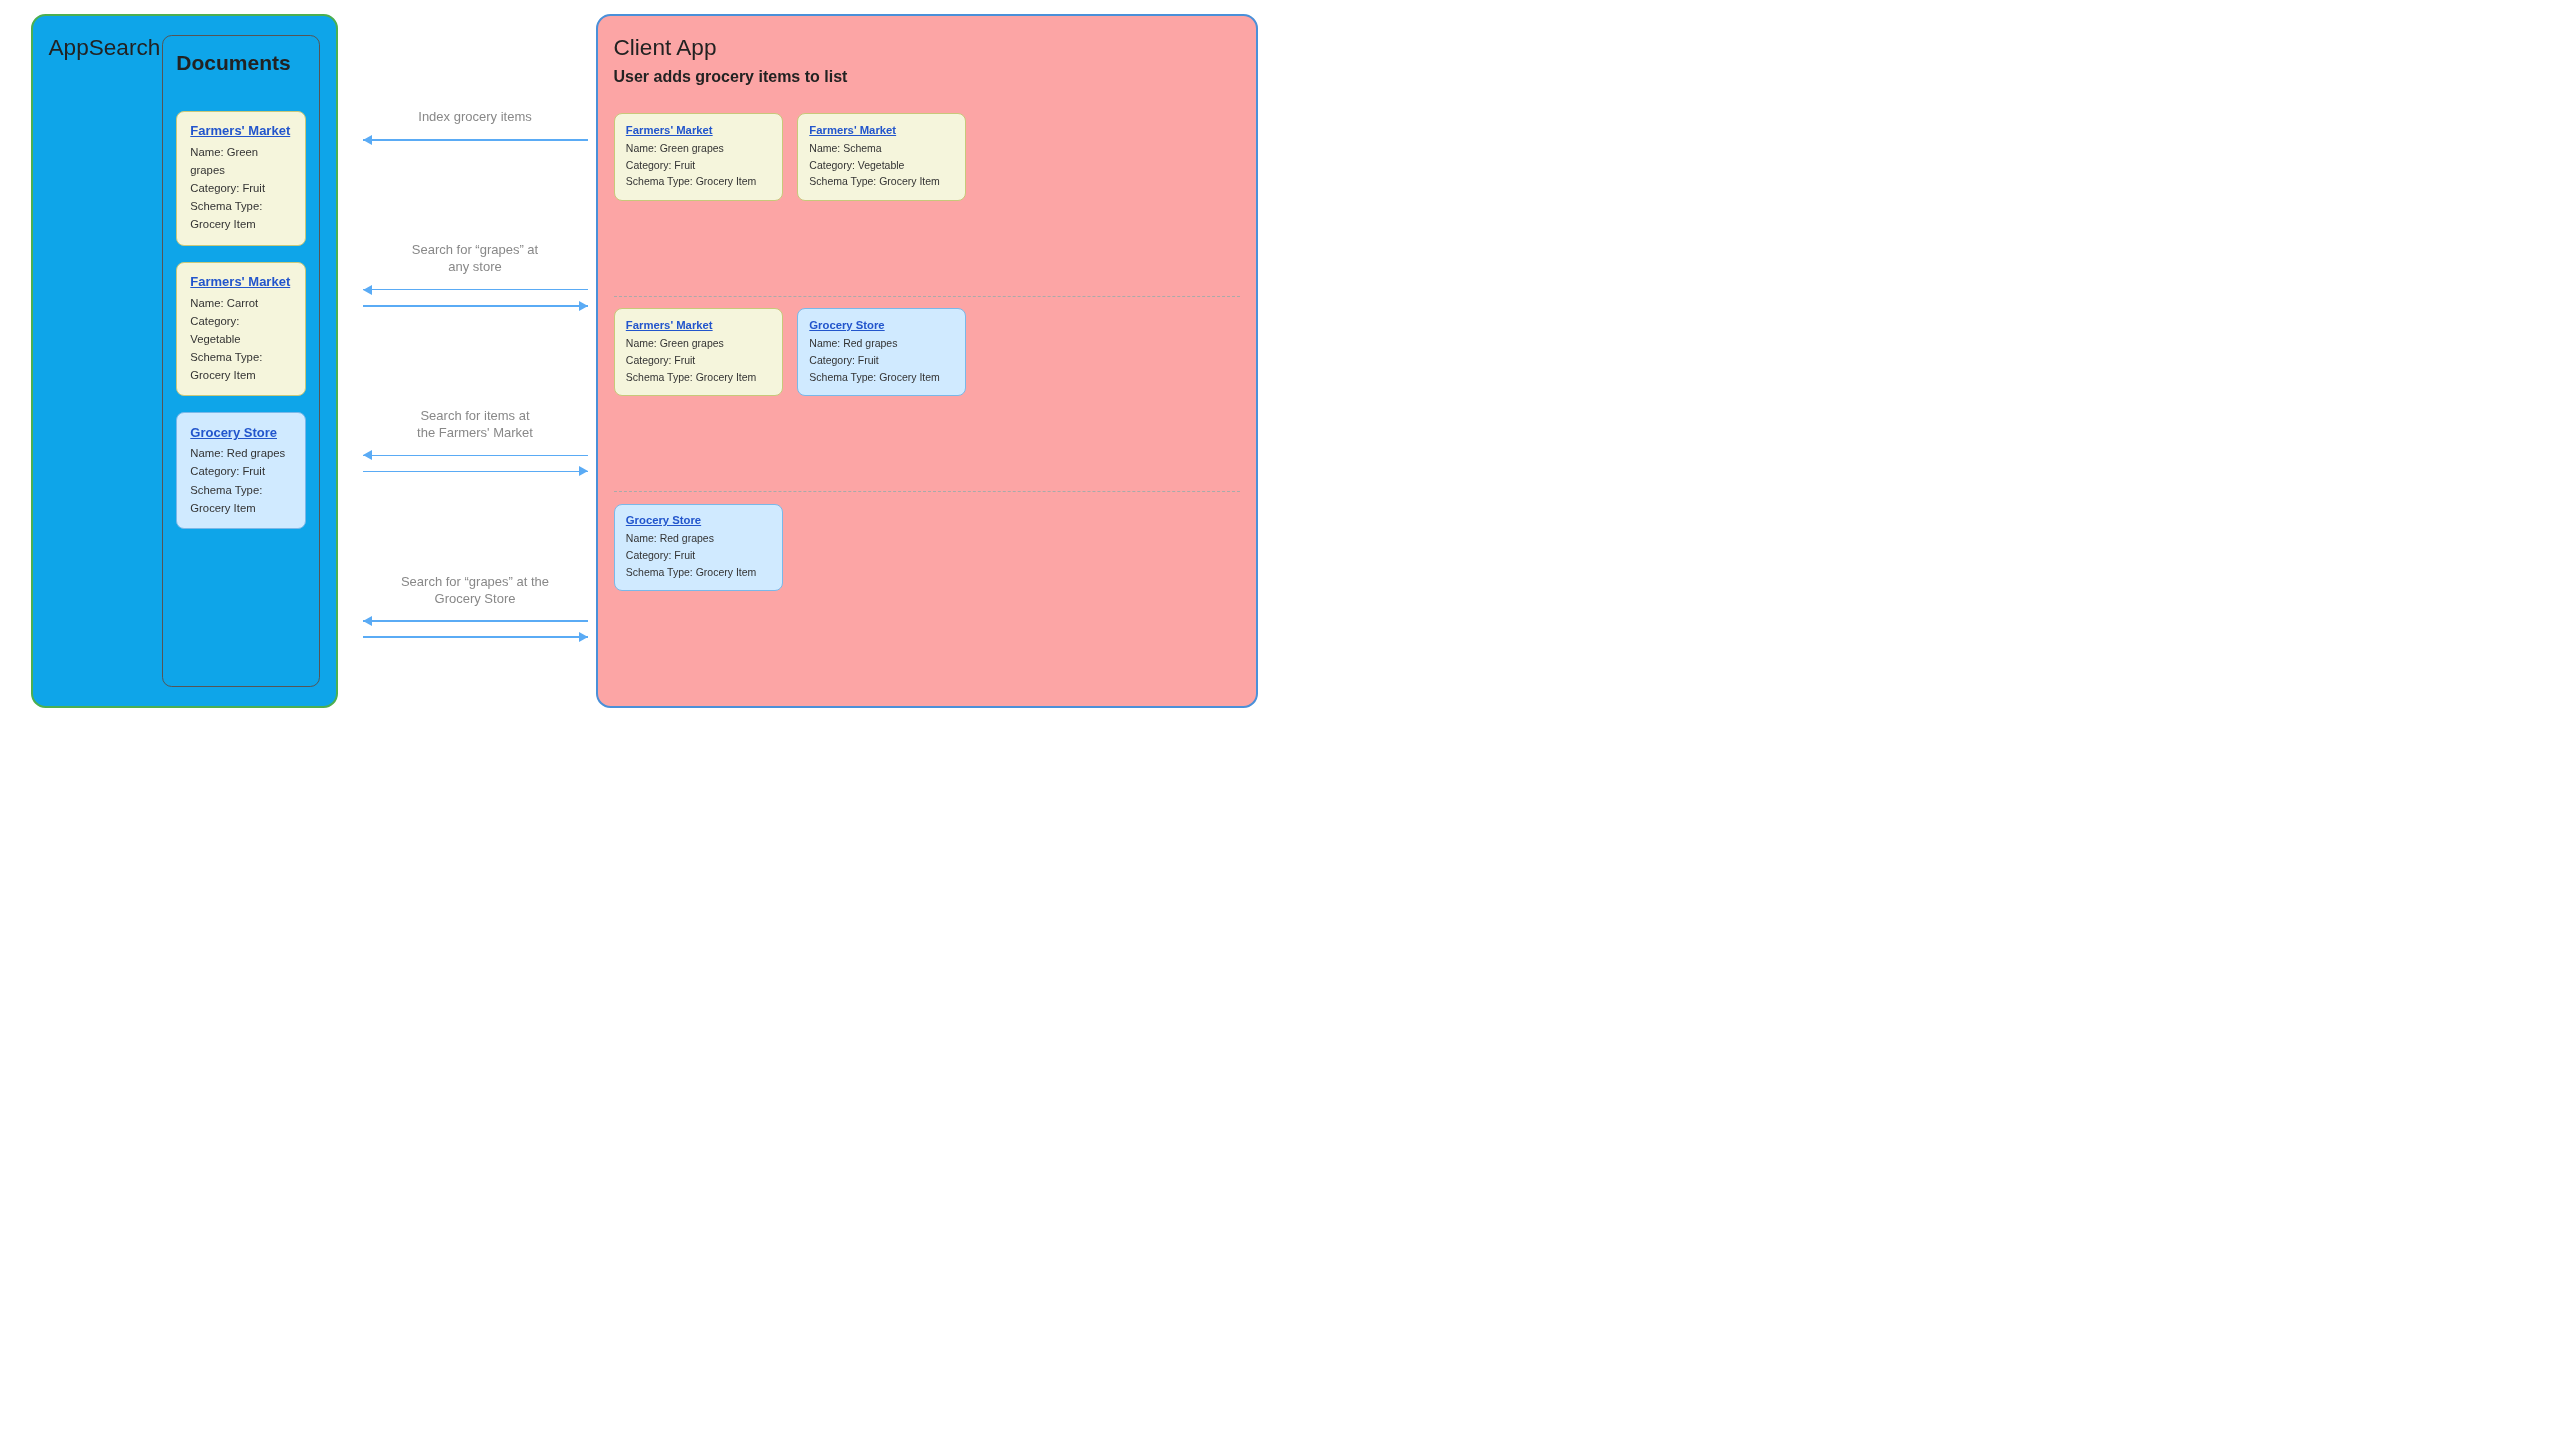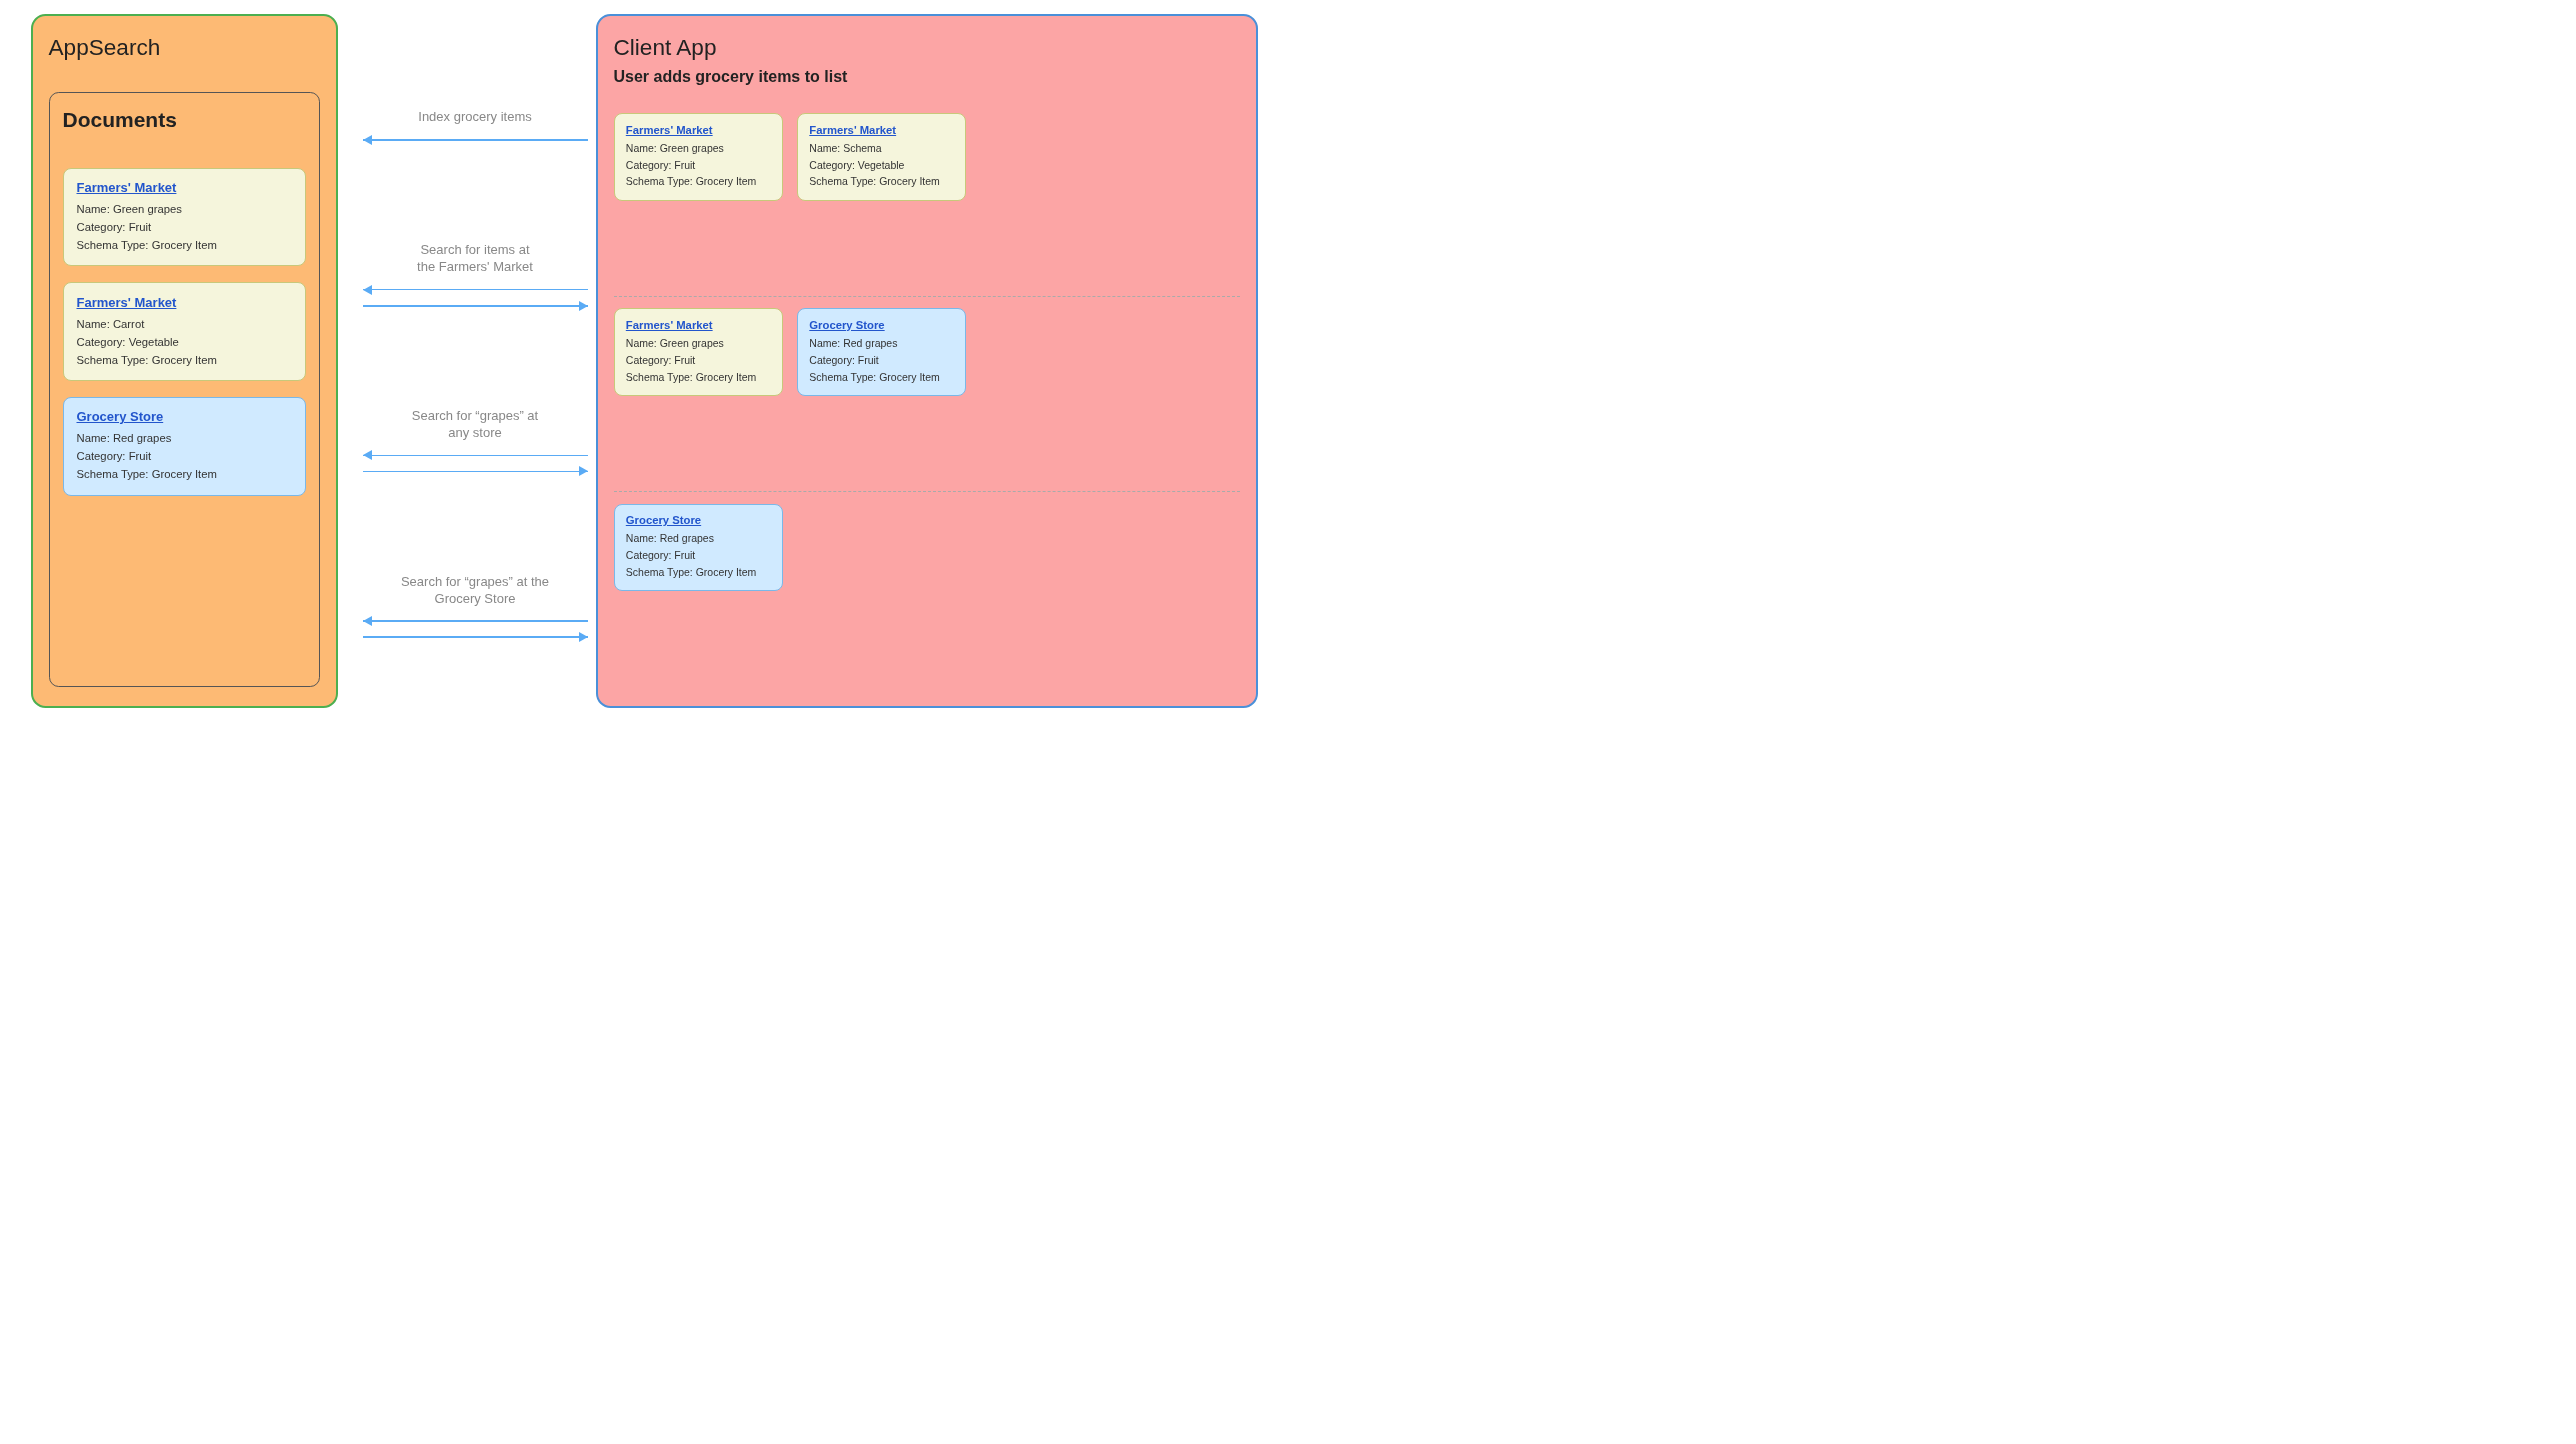--- a/index.html
+++ b/index.html
@@ -24,24 +24,24 @@
     }
 
     
     .appsearch-panel {
       border: 2.4px solid #4CAF50;
       border-radius: 14.5px;
       padding: 19.4px 16px 19.4px 16px;
       width: 307px;
       min-width: 307px;
       display: flex;
-      flex-direction: column;
-      gap: 18px;
-      position: relative;
-      background: #fdba74;
+      flex-direction: row;
+      gap: 2px;
+      position: relative;
+      background: #0ea5e9;
     }
     .appsearch-title {
       font-size: 22.6px;
       font-weight: 400;
       color: #222;
       margin-bottom: 13px;
     }
     .documents-box {
       border: 1.6px solid #555;
       border-radius: 9.7px;
@@ -276,33 +276,33 @@
     <div class="arrow-group">
       <div class="arrow-label">Index grocery items</div>
       <div class="arrow-row">
         <div class="arrow-left">
           <div class="arrow-line-left"></div>
         </div>
       </div>
     </div>
 
     <div class="arrow-group">
-      <div class="arrow-label">Search for items at<br>the Farmers' Market</div>
+      <div class="arrow-label">Search for “grapes” at<br>any store</div>
       <div class="arrow-row">
         <div class="arrow-left">
           <div class="arrow-line-left"></div>
         </div>
         <div class="arrow-right">
           <div class="arrow-line-right"></div>
         </div>
       </div>
     </div>
 
     <div class="arrow-group">
-      <div class="arrow-label">Search for “grapes” at<br>any store</div>
+      <div class="arrow-label">Search for items at<br>the Farmers' Market</div>
       <div class="arrow-row">
         <div class="arrow-left">
           <div class="arrow-line-left"></div>
         </div>
         <div class="arrow-right">
           <div class="arrow-line-right"></div>
         </div>
       </div>
     </div>
 

